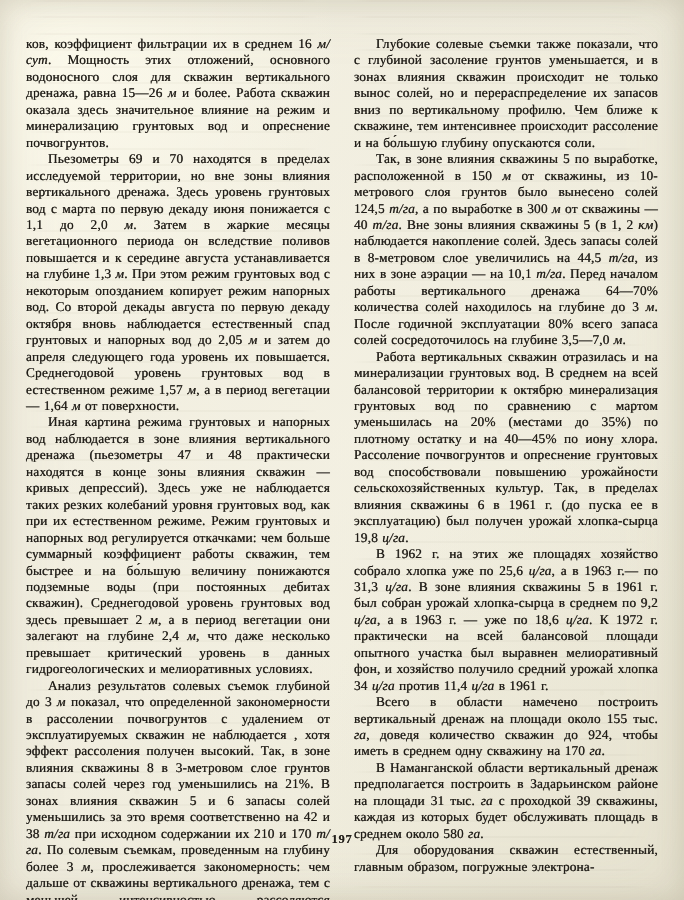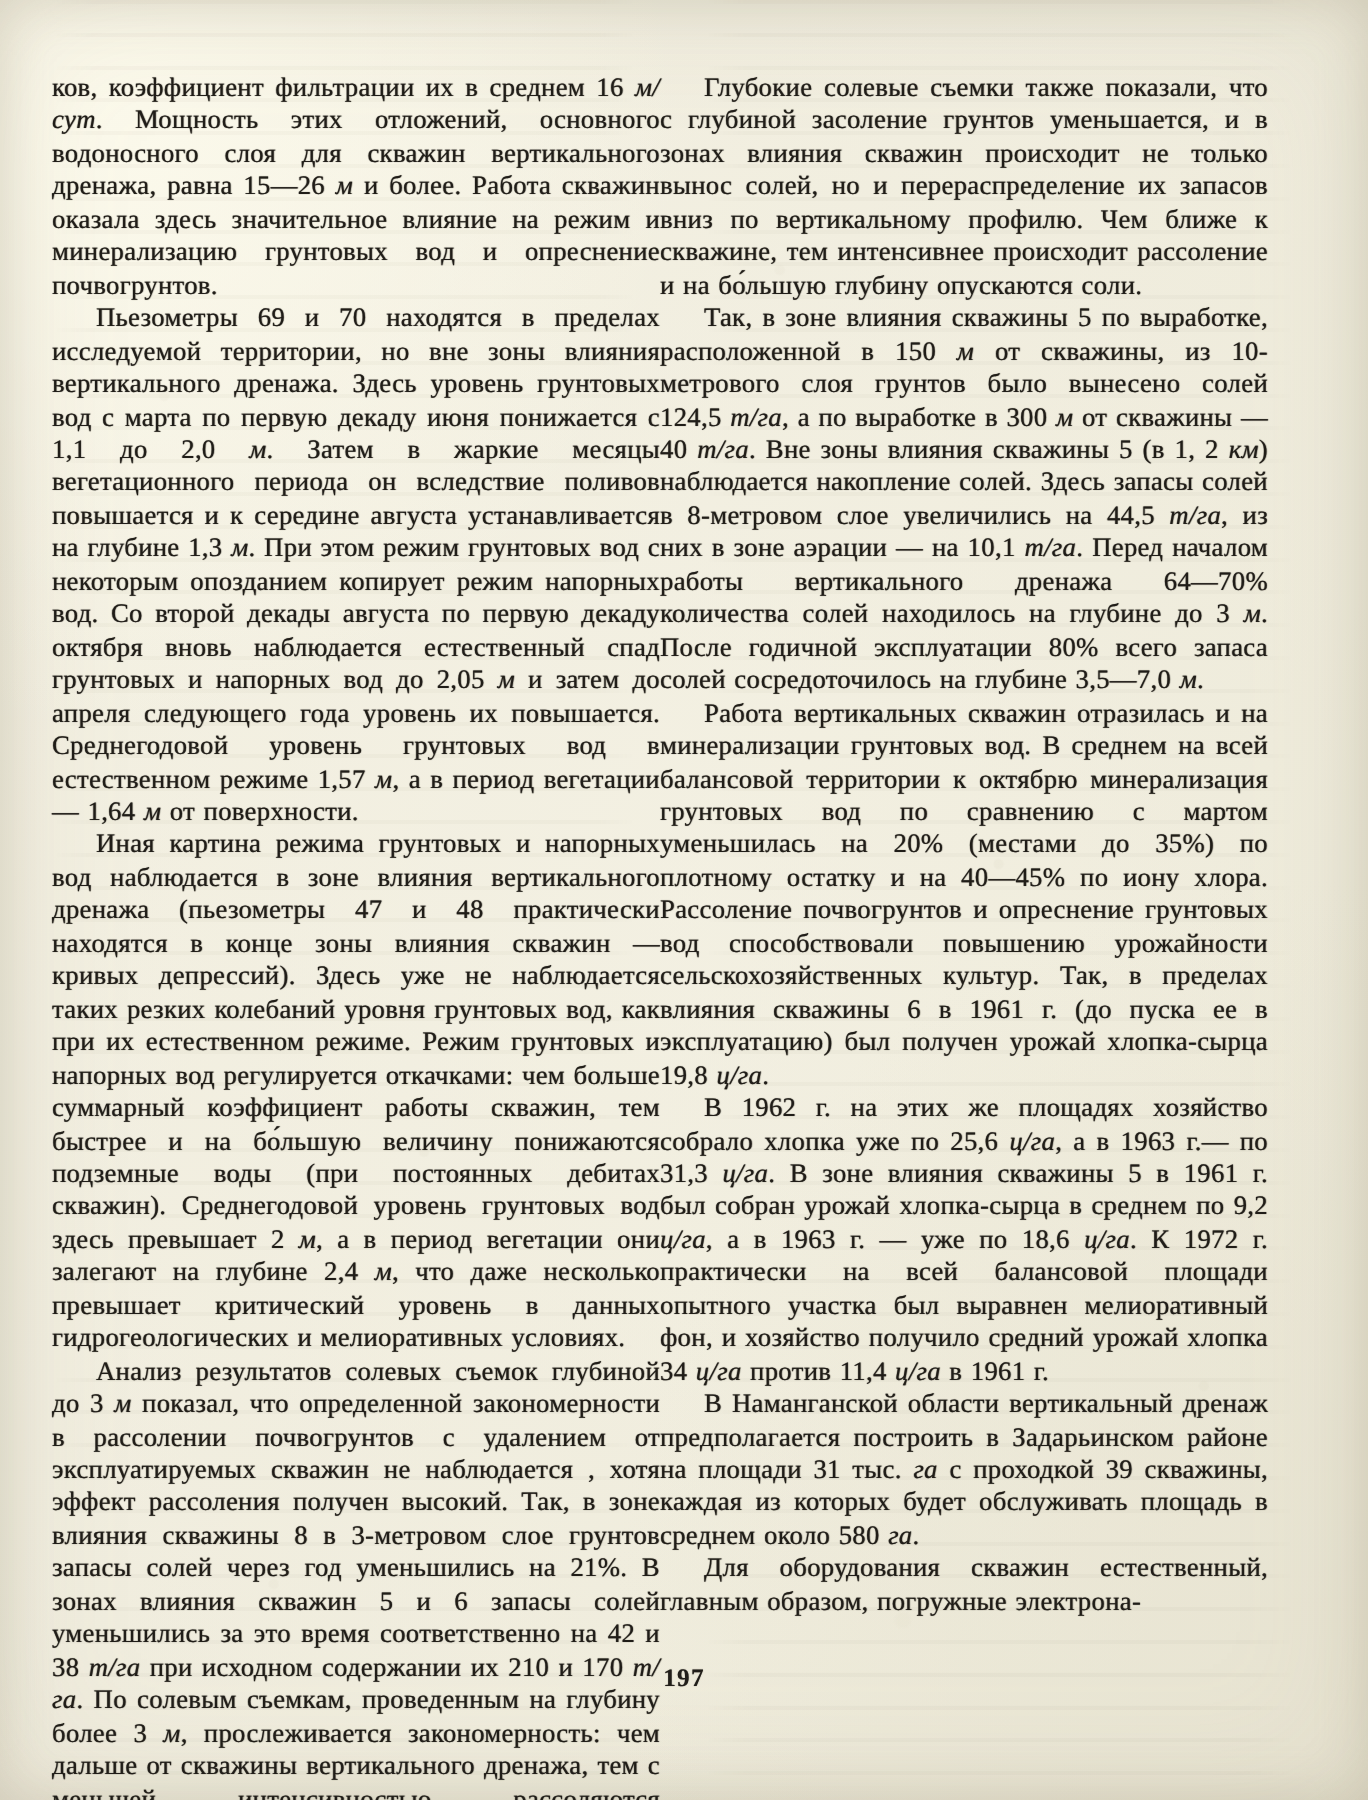--- a/index.html
+++ b/index.html
@@ -73,20 +73,21 @@
   }
 
   
   .columns {
     position: absolute;
     left: 26px;
     top: 36px;
     width: 632px;
     height: 790px;
     display: flex;
+    gap: 24px;
     z-index: 3;
   }
   .col {
     width: 304px;
     box-sizing: border-box;
   }
 
   p.para {
     margin: 0;
     text-align: justify;
@@ -146,20 +147,21 @@
         <p class="para ink" id="l-p2"><span>Пьезометры 69 и 70 находятся в пределах исследуемой территории, но вне зоны влияния вертикального дренажа. Здесь уровень грунтовых  вод с марта по первую  декаду июня  понижается с  1,1 до 2,0 </span><i>м</i><span>. Затем в жаркие месяцы вегетационного  периода он вследствие поливов повышается и к середине августа устанавливается на глубине 1,3 </span><i>м</i><span>. При этом режим грунтовых вод с некоторым опозданием копирует  режим напорных вод. Со второй декады августа по первую декаду октября  вновь наблюдается  естественный спад грунтовых и напорных вод до 2,05 </span><i>м</i><span> и затем до апреля  следующего  года уровень их повышается. Среднегодовой уровень грунтовых вод в естественном режиме 1,57 </span><i>м</i><span>, а в период вегетации — 1,64 </span><i>м</i><span> от поверхности.</span></p>
         <p class="para ink" id="l-p3"><span>Иная картина  режима  грунтовых и напорных вод наблюдается в зоне влияния вертикального  дренажа  (пьезометры 47 и  48 практически  находятся  в конце зоны влияния  скважин — кривых депрессий).  Здесь уже не наблюдается таких резких колебаний уровня грунтовых вод, как при их естественном режиме. Режим грунтовых и напорных вод регулируется  откачками:  чем больше суммарный  коэффициент  работы скважин, тем быстрее и на бо́льшую  величину понижаются  подземные  воды (при постоянных дебитах скважин).  Среднегодовой  уровень грунтовых вод здесь превышает 2 </span><i>м</i><span>, а в период  вегетации  они залегают на  глубине 2,4 </span><i>м</i><span>, что даже  несколько  превышает критический уровень в  данных гидрогеологических и мелиоративных условиях.</span></p>
         <p class="para ink" id="l-p4"><span>Анализ результатов  солевых съемок глубиной до 3 </span><i>м</i><span> показал, что определенной закономерности в  рассолении почвогрунтов с удалением от эксплуатируемых  скважин не наблюдается , хотя эффект рассоления получен высокий. Так,  в зоне влияния скважины 8 в 3-метровом  слое грунтов  запасы солей через год уменьшились на 21%. В зонах влияния скважин 5  и 6 запасы солей уменьшились за это  время соответственно  на 42  и 38 </span><i>т/га</i><span> при исходном  содержании их 210  и 170 </span><i>т/га</i><span>. По солевым съемкам, проведенным на глубину  более 3 </span><i>м</i><span>,  прослеживается закономерность: чем дальше от скважины вертикального дренажа, тем  с меньшей интенсивностью рассоляются почвогрунты.</span></p>
       </div>
 
     <div class="col" id="right-col">
         <p class="para ink" id="r-p1"><span>Глубокие солевые съемки также показали, что с глубиной засоление грунтов уменьшается, и в зонах влияния  скважин происходит не только вынос солей, но и перераспределение  их запасов  вниз по вертикальному профилю. Чем ближе к скважине,  тем интенсивнее  происходит  рассоление  и на бо́льшую глубину опускаются соли.</span></p>
         <p class="para ink" id="r-p2"><span>Так, в зоне влияния скважины  5 по выработке, расположенной в 150 </span><i>м</i><span> от скважины,  из 10-метрового слоя грунтов было вынесено солей 124,5 </span><i>т/га</i><span>,  а по выработке  в 300 </span><i>м</i><span> от скважины — 40 </span><i>т/га</i><span>. Вне зоны влияния  скважины 5 (в 1, 2 </span><i>км</i><span>)  наблюдается накопление  солей. Здесь  запасы солей в 8-метровом  слое увеличились на 44,5 </span><i>т/га</i><span>, из них в зоне аэрации — на 10,1  </span><i>т/га</i><span>. Перед началом работы вертикального дренажа 64—70% количества солей находилось на глубине до 3 </span><i>м</i><span>. После  годичной  эксплуатации 80% всего запаса солей сосредоточилось  на глубине 3,5—7,0 </span><i>м</i><span>.</span></p>
         <p class="para ink" id="r-p3"><span>Работа  вертикальных  скважин отразилась и на минерализации грунтовых вод. В среднем  на всей балансовой территории к октябрю минерализация  грунтовых  вод по сравнению с мартом уменьшилась на 20% (местами до 35%) по плотному остатку и на 40—45% по иону хлора.  Рассоление почвогрунтов и опреснение грунтовых вод способствовали повышению  урожайности сельскохозяйственных культур. Так, в пределах влияния  скважины 6 в 1961 г. (до пуска ее  в эксплуатацию)  был получен урожай хлопка-сырца 19,8 </span><i>ц/га</i><span>.</span></p>
         <p class="para ink" id="r-p4"><span>В 1962 г. на этих же площадях хозяйство собрало хлопка уже по 25,6 </span><i>ц/га</i><span>, а в 1963 г.— по 31,3 </span><i>ц/га</i><span>. В зоне влияния  скважины 5 в 1961 г. был  собран  урожай  хлопка-сырца в среднем по 9,2 </span><i>ц/га</i><span>, а в 1963 г. — уже  по 18,6 </span><i>ц/га</i><span>. К 1972 г. практически на всей балансовой  площади  опытного  участка был выравнен  мелиоративный  фон, и хозяйство получило  средний  урожай  хлопка 34 </span><i>ц/га</i><span> против 11,4 </span><i>ц/га</i><span> в 1961 г.</span></p>
+        <p class="para ink" id="r-p5"><span>Всего в области намечено построить вертикальный  дренаж  на площади  около 155 тыс. </span><i>га</i><span>, доведя  количество скважин до 924, чтобы иметь  в среднем одну  скважину на 170 </span><i>га</i><span>.</span></p>
         <p class="para ink" id="r-p6"><span>В Наманганской  области вертикальный дренаж предполагается построить в Задарьинском районе на площади 31 тыс. </span><i>га</i><span> с проходкой 39 скважины, каждая из которых будет обслуживать  площадь в среднем около 580 </span><i>га</i><span>.</span></p>
         <p class="para ink" id="r-p7"><span>Для оборудования  скважин естественный, главным образом, погружные электрона-</span></p>
       </div>
 
   </div>
 
   <div class="folio">
     <span>197</span>
   </div>
 

